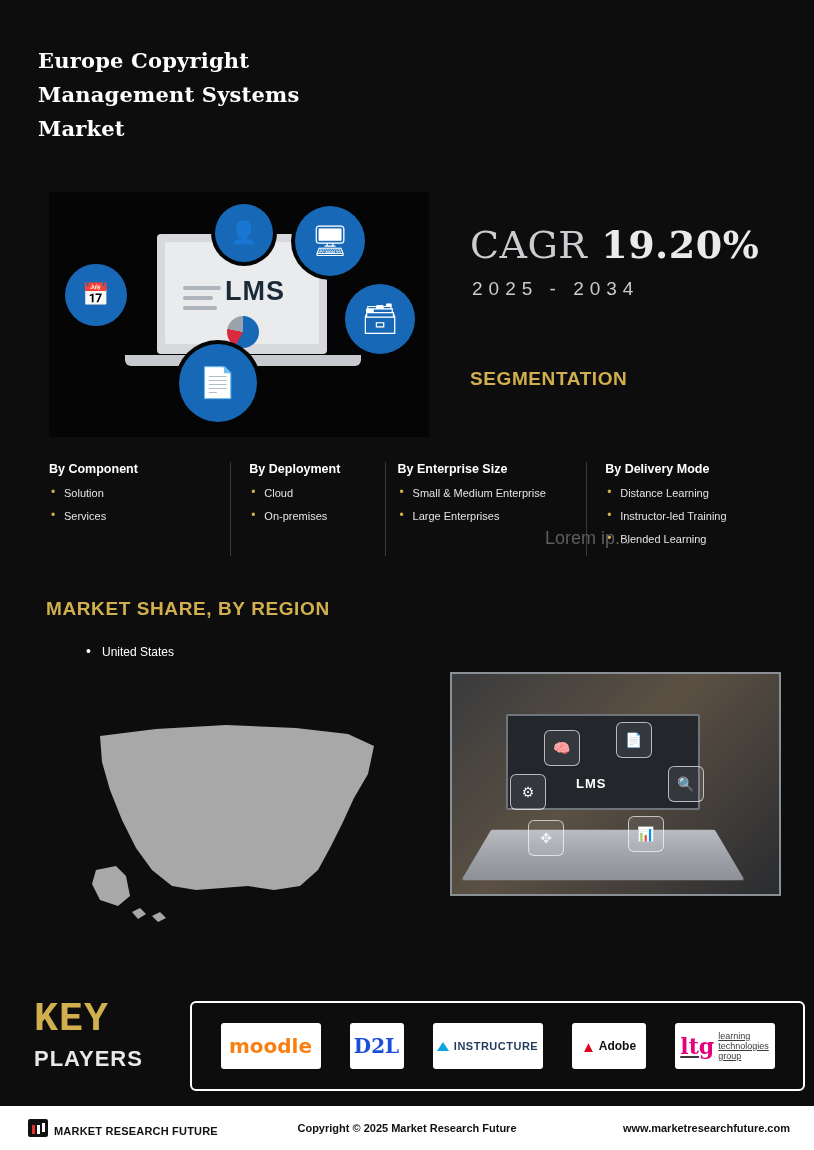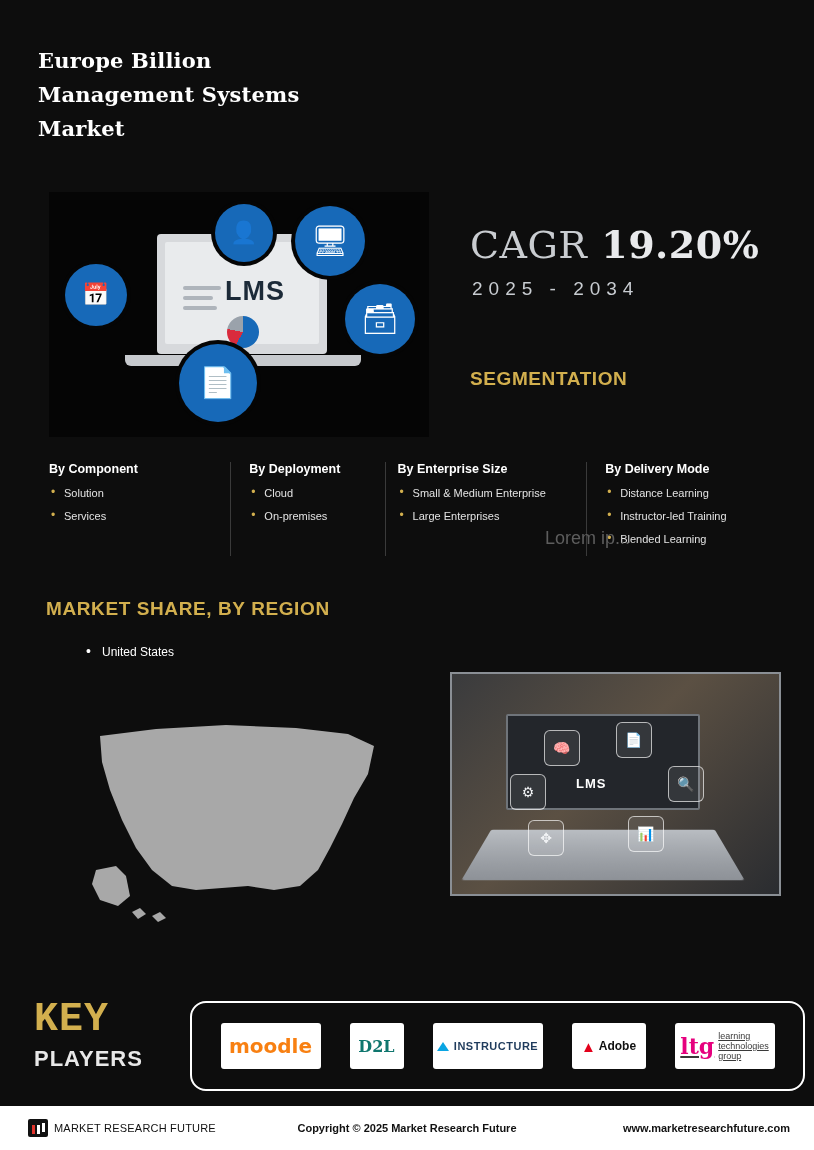--- a/index.html
+++ b/index.html
@@ -327,39 +327,39 @@
     letter-spacing: 1px;
     margin-top: 4px;
   }
   .players-box {
     position: absolute;
     left: 190px;
     top: 1001px;
     width: 615px;
     height: 90px;
     border: 2px solid #ffffff;
-    border-radius: 16px;
+    border-radius: 6px;
     box-sizing: border-box;
     display: flex;
     align-items: center;
     justify-content: space-around;
     padding: 0 14px;
   }
   .logo-card {
     background: #ffffff;
     border-radius: 3px;
     height: 46px;
     display: flex;
     align-items: center;
     justify-content: center;
     padding: 0 8px;
     box-sizing: border-box;
   }
   .logo-moodle { width: 100px; color: #f88012; font-weight: bold; font-size: 20px; font-family: "DejaVu Sans", sans-serif; }
-  .logo-d2l { width: 54px; color: #0f766e; font-weight: bold; font-size: 16px; font-family: "DejaVu Serif", serif; }
+  .logo-d2l { width: 54px; color: #1d4ed8; font-weight: bold; font-size: 20px; font-family: "DejaVu Serif", serif; }
   .logo-instructure { width: 110px; color: #1f3b5c; font-weight: bold; font-size: 11px; letter-spacing: 0.5px; }
   .logo-adobe { width: 74px; color: #111; font-weight: bold; font-size: 12px; }
   .logo-adobe .mark { color: #e3001b; font-size: 15px; margin-right: 3px; }
   .logo-ltg { width: 100px; font-size: 9px; color: #3a3a3a; display: flex; align-items: center; gap: 4px; text-decoration: underline; }
   .logo-ltg .lt { font-size: 22px; font-weight: bold; color: #e6007e; font-family: "DejaVu Serif", serif; }
   .instructure-mark {
     width: 0; height: 0;
     border-left: 6px solid transparent;
     border-right: 6px solid transparent;
     border-bottom: 9px solid #0aa5e3;
@@ -374,24 +374,24 @@
     bottom: 0;
     height: 44px;
     background: #ffffff;
     color: #111;
     display: flex;
     align-items: center;
     font-size: 11px;
   }
   .footer .brand {
     display: flex;
-    align-items: center;
+    align-items: flex-end;
     gap: 6px;
     margin-left: 28px;
-    font-weight: normal;
+    font-weight: bold;
     font-size: 11px;
     letter-spacing: 0.2px;
   }
   .footer .brand .logomark {
     width: 20px; height: 18px;
     background: #111;
     border-radius: 2px;
     position: relative;
   }
   .footer .brand .logomark:after {
@@ -414,21 +414,21 @@
     right: 24px;
     font-weight: bold;
     font-size: 11px;
   }
 </style>
 </head>
 <body>
 
 <div class="page">
 
-  <div class="title">Europe Billion Management Systems Market</div>
+  <div class="title">Europe Copyright Management Systems Market</div>
 
 
   <div class="hero">
     <div class="laptop-body">
       <div class="laptop-screen">
         <div class="bars">
             <i></i>
             <i></i>
             <i></i>
           </div>

